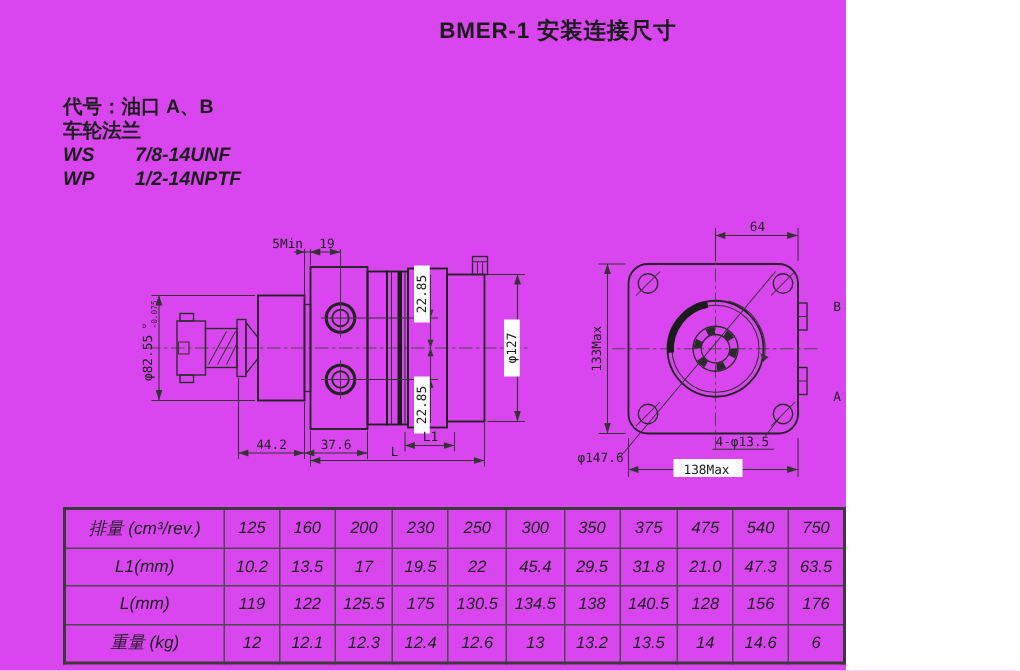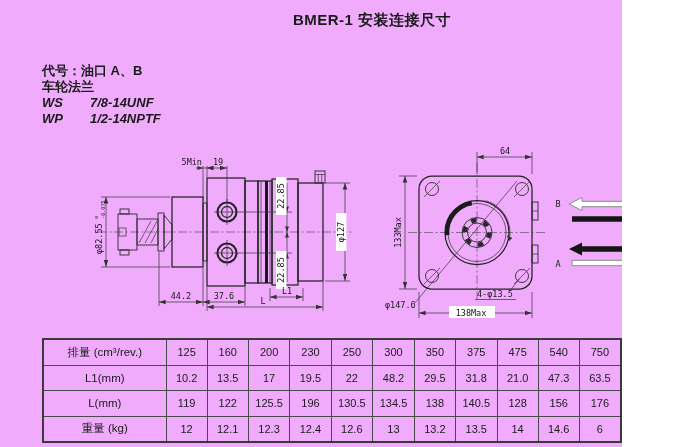--- a/index.html
+++ b/index.html
@@ -1,35 +1,35 @@
 <!DOCTYPE html>
 <html><head>
 <meta charset="utf-8">
 <style>
   html,body{margin:0;padding:0;background:#fff;}
-  .page{position:relative;width:622px;height:447px;background:#f0abfc;overflow:hidden;
+  .page{position:relative;width:564px;height:447px;background:#d946ef;overflow:hidden;
         font-family:"Liberation Sans",sans-serif;color:#1a1a1a;}
   .title{position:absolute;left:65px;top:11px;width:614px;text-align:center;
          font-size:15px;font-weight:bold;letter-spacing:.5px;}
   .notes{position:absolute;left:42px;top:63px;font-size:13px;font-weight:bold;line-height:16px;}
   .note-row{display:flex;font-style:italic;}
   .note-code{width:48px;}
   svg text{font-family:"DejaVu Sans Mono","Liberation Mono",monospace;font-size:8.5px;fill:#1a1a1a;}
   svg text.tol{font-size:5.2px;}
   .ln{fill:none;stroke:#222;stroke-width:1.25px;}
   .ln2{fill:none;stroke:#2a2a2a;stroke-width:0.9px;}
   .ln3{fill:none;stroke:#333;stroke-width:0.7px;}
   .dim{fill:none;stroke:#333;stroke-width:0.7px;}
   .cl{fill:none;stroke:#444;stroke-width:0.6px;stroke-dasharray:9 2.5 2 2.5;}
   .arr{fill:#333;stroke:none;}
   .wbg{fill:#fdfdfd;stroke:none;}
   .thick{fill:none;stroke:#1a1a1a;}
   .dim-table{position:absolute;left:42px;top:338px;border-collapse:collapse;table-layout:fixed;}
   .dim-table td{border:1px solid #4a4a4a;text-align:center;vertical-align:middle;
-                height:24.5px;font-size:11px;padding:0;}
+                height:24.5px;font-size:11px;padding:0;font-style:italic;}
   .dim-table td.lbl{width:129px;font-size:11.5px;}
   .dim-table td.val{width:42px;}
   .dim-table{border:2px solid #3a3a3a;}
 </style>
 </head>
 <body>
 
 <div class="page">
 
   <div class="title">BMER-1 安装连接尺寸</div>
@@ -244,33 +244,33 @@
         <td class="val">540</td>
         <td class="val">750</td>
       </tr>
       <tr>
         <td class="lbl">L1(mm)</td>
         <td class="val">10.2</td>
         <td class="val">13.5</td>
         <td class="val">17</td>
         <td class="val">19.5</td>
         <td class="val">22</td>
-        <td class="val">48.2</td>
+        <td class="val">45.4</td>
         <td class="val">29.5</td>
         <td class="val">31.8</td>
         <td class="val">21.0</td>
         <td class="val">47.3</td>
         <td class="val">63.5</td>
       </tr>
       <tr>
         <td class="lbl">L(mm)</td>
         <td class="val">119</td>
         <td class="val">122</td>
         <td class="val">125.5</td>
-        <td class="val">196</td>
+        <td class="val">175</td>
         <td class="val">130.5</td>
         <td class="val">134.5</td>
         <td class="val">138</td>
         <td class="val">140.5</td>
         <td class="val">128</td>
         <td class="val">156</td>
         <td class="val">176</td>
       </tr>
       <tr>
         <td class="lbl">重量 (kg)</td>

